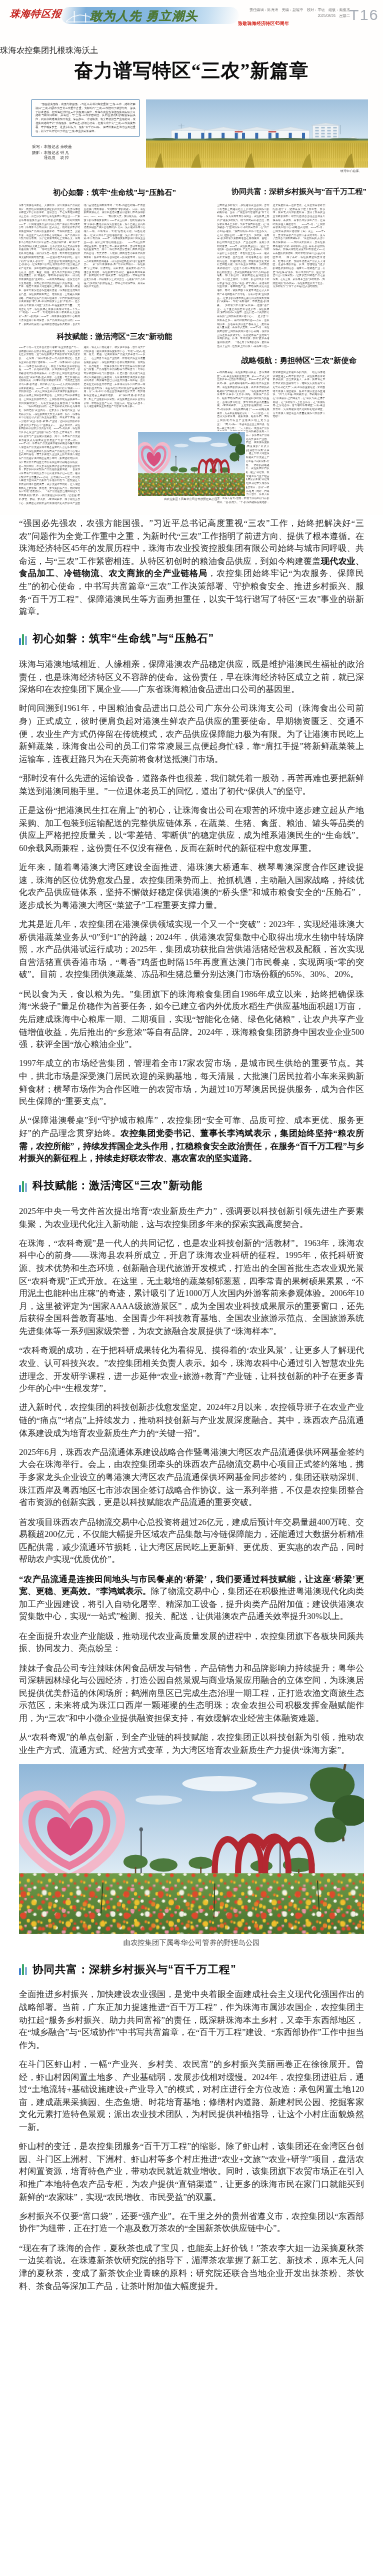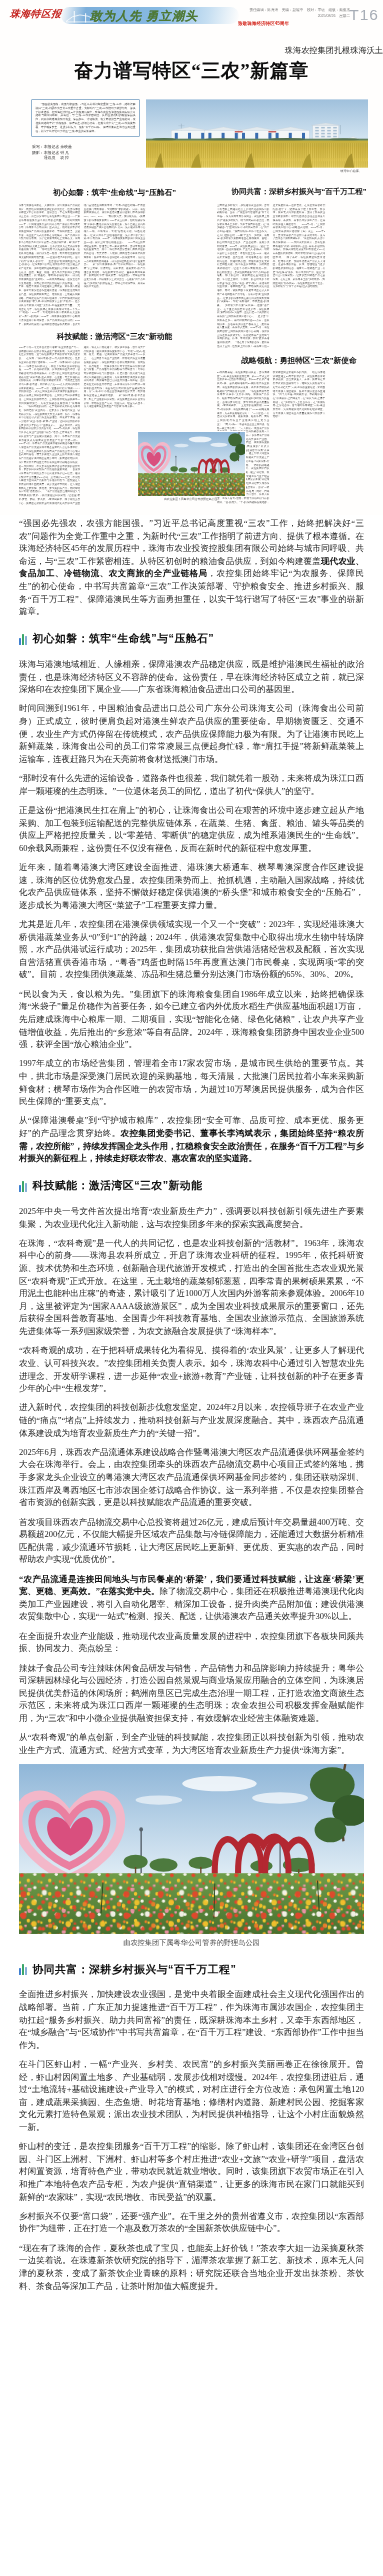--- a/index.html
+++ b/index.html
@@ -13,21 +13,21 @@
     background:linear-gradient(100deg,rgba(110,170,215,0) 0%,rgba(100,160,212,.85) 14%,rgba(125,180,224,.92) 55%,rgba(150,196,232,.55) 82%,rgba(160,200,235,0) 100%);}
   .slogan-text{position:absolute;left:90px;top:7.7px;font-size:12px;font-weight:900;font-style:italic;
     color:#4e7a33;letter-spacing:1px;text-shadow:0 0 0.5px rgba(60,90,40,.6);}
   .slogan-sub{position:absolute;left:238px;top:20.6px;font-size:4.6px;font-weight:700;color:#d42a20;
     font-family:"Liberation Sans",sans-serif;white-space:nowrap;}
   .bridge{position:absolute;left:65px;top:8.2px;}
   .mast-credits{position:absolute;right:33px;top:8.2px;text-align:right;color:#7c7c7c;
     font-size:3.6px;line-height:5.7px;font-family:"Liberation Sans",sans-serif;white-space:nowrap;}
   .page-no{position:absolute;right:4.1px;top:6.2px;font-size:15.5px;color:#a7adb6;
     font-family:"Liberation Sans",sans-serif;letter-spacing:1px;}
-  .kicker{position:absolute;left:0;top:45px;width:383px;text-align:right;font-size:8.2px;
+  .kicker{position:absolute;left:0;top:45px;width:383px;text-align:left;font-size:8.2px;
     color:#222;font-family:"Liberation Sans",sans-serif;}
   .headline{position:absolute;left:0;top:58px;width:383px;text-align:center;font-size:19px;
     font-weight:900;color:#0e0e0e;letter-spacing:0.5px;}
   .introbox{position:absolute;left:31px;top:99px;width:109px;height:38px;border:0.5px solid #93b3cf;
     border-radius:1px;padding:3.1px 3.6px;box-sizing:border-box;overflow:hidden;
     font-size:2.7px;line-height:3.8px;text-align:justify;color:#3c3c3c;text-indent:5.2px;}
   .byline{position:absolute;left:32px;top:145px;font-size:3.9px;line-height:5.7px;color:#333;}
   .ph-mini1{position:absolute;left:146px;top:99px;width:222px;height:69px;}
   .cap-mini1{position:absolute;left:146px;top:169px;width:216px;text-align:right;
     font-size:3.1px;color:#555;font-family:"Liberation Sans",sans-serif;}
@@ -279,42 +279,42 @@
     <h2>
       <span class="bars">
         <i class="b1"></i>
         <i class="b2"></i>
         <i class="b3"></i>
       </span>
       <span>初心如磐：筑牢“生命线”与“压舱石”</span>
     </h2>
     <p><span>珠海与港澳地域相近、人缘相亲，保障港澳农产品稳定供应，既是维护港澳民生福祉的政治责任，也是珠海经济特区义不容辞的使命。这份责任，早在珠海经济特区成立之前，就已深深烙印在农控集团下属企业——广东省珠海粮油食品进出口公司的基因里。</span></p>
     <p><span>时间回溯到1961年，中国粮油食品进出口总公司广东分公司珠海支公司（珠海食出公司前身）正式成立，彼时便肩负起对港澳生鲜农产品供应的重要使命。早期物资匮乏、交通不便，农业生产方式仍停留在传统模式，农产品供应保障能力极为有限。为了让港澳市民吃上新鲜蔬菜，珠海食出公司的员工们常常凌晨三点便起身忙碌，靠“肩扛手提”将新鲜蔬菜装上运输车，连夜赶路只为在天亮前将食材送抵澳门市场。</span></p>
-    <p><span>“那时没有什么先进的运输设备，道路条件也很差，我们就凭着一股劲，未来将成为珠江口西岸一颗璀璨的生态明珠。”一位退休老员工的回忆，道出了初代“保供人”的坚守。</span></p>
+    <p><span>“那时没有什么先进的运输设备，道路条件也很差，我们就凭着一股劲，再苦再难也要把新鲜菜送到港澳同胞手里。”一位退休老员工的回忆，道出了初代“保供人”的坚守。</span></p>
     <p><span>正是这份“把港澳民生扛在肩上”的初心，让珠海食出公司在艰苦的环境中逐步建立起从产地采购、加工包装到运输配送的完整供应链体系，在蔬菜、生猪、禽蛋、粮油、罐头等品类的供应上严格把控质量关，以“零差错、零断供”的稳定供应，成为维系港澳民生的“生命线”。60余载风雨兼程，这份责任不仅没有褪色，反而在新时代的新征程中愈发厚重。</span></p>
     <p><span>近年来，随着粤港澳大湾区建设全面推进、港珠澳大桥通车、横琴粤澳深度合作区建设提速，珠海的区位优势愈发凸显。农控集团乘势而上、抢抓机遇，主动融入国家战略，持续优化农产品供应链体系，坚持不懈做好稳定保供港澳的“桥头堡”和城市粮食安全的“压舱石”，逐步成长为粤港澳大湾区“菜篮子”工程重要支撑力量。</span></p>
     <p><span>尤其是近几年，农控集团在港澳保供领域实现一个又一个“突破”：2023年，实现经港珠澳大桥供港蔬菜业务从“0”到“1”的跨越；2024年，供港澳农贸集散中心取得出境水生物中转场牌照，水产品供港试运行成功；2025年，集团成功获批自营供港活猪经营权及配额，首次实现自营活猪直供香港市场，“粤香”鸡蛋也时隔15年再度直达澳门市民餐桌，实现两项“零的突破”。目前，农控集团供澳蔬菜、冻品和生猪总量分别达澳门市场份额的65%、30%、20%。</span></p>
     <p><span>“民以食为天，食以粮为先。”集团旗下的珠海粮食集团自1986年成立以来，始终把确保珠海“米袋子”量足价稳作为首要任务，如今已建立省内外优质水稻生产供应基地面积超1万亩，先后建成珠海中心粮库一期、二期项目，实现“智能化仓储、绿色化储粮”，让农户共享产业链增值收益，先后推出的“乡意浓”等自有品牌。2024年，珠海粮食集团跻身中国农业企业500强，获评全国“放心粮油企业”。</span></p>
     <p><span>1997年成立的市场经营集团，管理着全市17家农贸市场，是城市民生供给的重要节点。其中，拱北市场是深受澳门居民欢迎的采购基地，每天清晨，大批澳门居民拉着小车来采购新鲜食材；横琴市场作为合作区唯一的农贸市场，为超过10万琴澳居民提供服务，成为合作区民生保障的“重要支点”。</span></p>
     <p><span>从“保障港澳餐桌”到“守护城市粮库”，农控集团“安全可靠、品质可控、成本更优、服务更好”的产品理念贯穿始终。</span><b>农控集团党委书记、董事长李鸿斌表示，集团始终坚持“粮农所需，农控所能”，持续发挥国企龙头作用，扛稳粮食安全政治责任，在服务“百千万工程”与乡村振兴的新征程上，持续走好联农带农、惠农富农的坚实道路。</b></p>
     <h2>
       <span class="bars">
         <i class="b1"></i>
         <i class="b2"></i>
         <i class="b3"></i>
       </span>
       <span>科技赋能：激活湾区“三农”新动能</span>
     </h2>
     <p><span>2025年中央一号文件首次提出培育“农业新质生产力”，强调要以科技创新引领先进生产要素集聚，为农业现代化注入新动能，这与农控集团多年来的探索实践高度契合。</span></p>
     <p><span>在珠海，“农科奇观”是一代人的共同记忆，也是农业科技创新的“活教材”。1963年，珠海农科中心的前身——珠海县农科所成立，开启了珠海农业科研的征程。1995年，依托科研资源、技术优势和生态环境，创新融合现代旅游开发模式，打造出的全国首批生态农业观光景区“农科奇观”正式开放。在这里，无土栽培的蔬菜郁郁葱葱，四季常青的果树硕果累累，“不用泥土也能种出庄稼”的奇迹，累计吸引了近1000万人次国内外游客前来参观体验。2006年10月，这里被评定为“国家AAAA级旅游景区”，成为全国农业科技成果展示的重要窗口，还先后获得全国科普教育基地、全国青少年科技教育基地、全国农业旅游示范点、全国旅游系统先进集体等一系列国家级荣誉，为农文旅融合发展提供了“珠海样本”。</span></p>
     <p><span>“农科奇观的成功，在于把科研成果转化为看得见、摸得着的‘农业风景’，让更多人了解现代农业、认可科技兴农。”农控集团相关负责人表示。如今，珠海农科中心通过引入智慧农业先进理念、开发研学课程，进一步延伸“农业+旅游+教育”产业链，让科技创新的种子在更多青少年的心中“生根发芽”。</span></p>
     <p><span>进入新时代，农控集团的科技创新步伐愈发坚定。2024年2月以来，农控领导班子在农业产业链的“痛点”“堵点”上持续发力，推动科技创新与产业发展深度融合。其中，珠西农产品流通体系建设成为培育农业新质生产力的“关键一招”。</span></p>
     <p><span>2025年6月，珠西农产品流通体系建设战略合作暨粤港澳大湾区农产品流通保供环网基金签约大会在珠海举行。会上，由农控集团牵头的珠西农产品物流交易中心项目正式签约落地，携手多家龙头企业设立的粤港澳大湾区农产品流通保供环网基金同步签约，集团还联动深圳、珠江西岸及粤西地区七市涉农国企签订战略合作协议。这一系列举措，不仅是农控集团整合省市资源的创新实践，更是以科技赋能农产品流通的重要突破。</span></p>
     <p><span>首发项目珠西农产品物流交易中心总投资将超过26亿元，建成后预计年交易量超400万吨、交易额超200亿元，不仅能大幅提升区域农产品集散与冷链保障能力，还能通过大数据分析精准匹配供需，减少流通环节损耗，让大湾区居民吃上更新鲜、更优质、更实惠的农产品，同时帮助农户实现“优质优价”。</span></p>
-    <p><b>“农产品流通是连接田间地头与市民餐桌的‘桥梁’，我们要通过科技赋能，让这座‘桥梁’更宽、更稳、更高效。”在落实党中央。</b><span>除了物流交易中心，集团还在积极推进粤港澳现代化肉类加工产业园建设，将引入自动化屠宰、精深加工设备，提升肉类产品附加值；建设供港澳农贸集散中心，实现“一站式”检测、报关、配送，让供港澳农产品通关效率提升30%以上。</span></p>
+    <p><b>“农产品流通是连接田间地头与市民餐桌的‘桥梁’，我们要通过科技赋能，让这座‘桥梁’更宽、更稳、更高效。”李鸿斌表示。</b><span>除了物流交易中心，集团还在积极推进粤港澳现代化肉类加工产业园建设，将引入自动化屠宰、精深加工设备，提升肉类产品附加值；建设供港澳农贸集散中心，实现“一站式”检测、报关、配送，让供港澳农产品通关效率提升30%以上。</span></p>
     <p><span>在全面提升农业产业能级，推动现代农业高质量发展的进程中，农控集团旗下各板块同频共振、协同发力、亮点纷呈：</span></p>
     <p><span>辣妹子食品公司专注辣味休闲食品研发与销售，产品销售力和品牌影响力持续提升；粤华公司深耕园林绿化与公园经济，打造公园自然景观与商业场景应用融合的立体空间，为珠澳居民提供优美舒适的休闲场所；鹤洲南垦区已完成生态治理一期工程，正打造农渔文商旅生态示范区，未来将成为珠江口西岸一颗璀璨的生态明珠；农金农担公司积极发挥金融赋能作用，为“三农”和中小微企业提供融资担保支持，有效缓解农业经营主体融资难题。</span></p>
     <p><span>从“农科奇观”的单点创新，到全产业链的科技赋能，农控集团正以科技创新为引领，推动农业生产方式、流通方式、经营方式变革，为大湾区培育农业新质生产力提供“珠海方案”。</span></p>
     <figure>
       <svg style="height:170px" viewBox="0 0 670 330" width="345" height="170">
         <use href="#sym-heartpark"></use>
       </svg>
       <figcaption>由农控集团下属粤华公司管养的野狸岛公园</figcaption>
     </figure>
     <h2>

